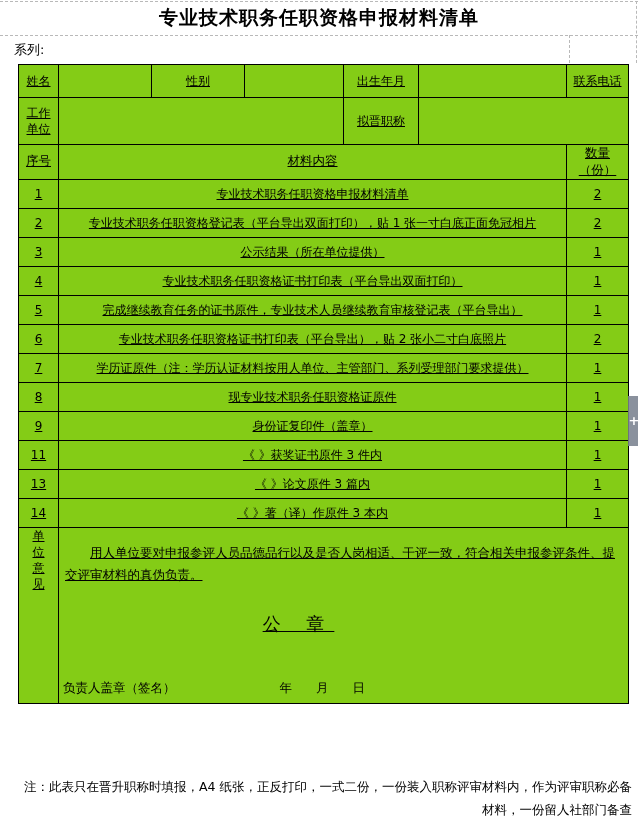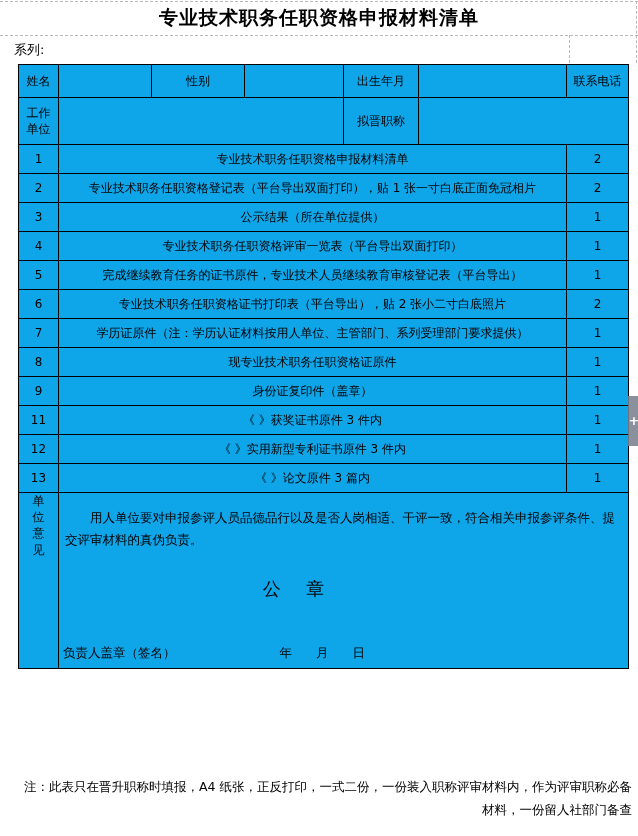--- a/index.html
+++ b/index.html
@@ -67,21 +67,22 @@
   }
 
   
   table.form {
     position: absolute;
     left: 18px;
     top: 64px;
     border-collapse: collapse;
     width: 610px;
     table-layout: fixed;
-    background: #0ea5e9;
+    background: #84cc16;
+    text-decoration: underline;
   }
   table.form td {
     border: 1px solid #000;
     font-size: 12px;
     color: #000;
     padding: 0 2px;
     text-align: center;
     vertical-align: middle;
     line-height: 1.35;
   }
@@ -222,39 +223,44 @@
   <tr class="r-unit">
     <td class="vstack">
       <div>工作</div>
       <div>单位</div>
     </td>
     <td class="blank" colspan="4"></td>
     <td class="lbl">拟晋职称</td>
     <td class="blank" colspan="2"></td>
   </tr>
 
+  <tr class="r-head">
+    <td>序号</td>
+    <td colspan="6">材料内容</td>
+    <td>数量（份）</td>
+  </tr>
 
   <tr class="r-item">
     <td class="num">1</td>
     <td class="content" colspan="6">专业技术职务任职资格申报材料清单</td>
     <td class="qty">2</td>
   </tr>
   <tr class="r-item">
     <td class="num">2</td>
     <td class="content" colspan="6">专业技术职务任职资格登记表（平台导出双面打印），贴 1 张一寸白底正面免冠相片</td>
     <td class="qty">2</td>
   </tr>
   <tr class="r-item">
     <td class="num">3</td>
     <td class="content" colspan="6">公示结果（所在单位提供）</td>
     <td class="qty">1</td>
   </tr>
   <tr class="r-item">
     <td class="num">4</td>
-    <td class="content" colspan="6">专业技术职务任职资格评审一览表（平台导出双面打印）</td>
+    <td class="content" colspan="6">专业技术职务任职资格证书打印表（平台导出双面打印）</td>
     <td class="qty">1</td>
   </tr>
   <tr class="r-item">
     <td class="num">5</td>
     <td class="content" colspan="6">完成继续教育任务的证书原件，专业技术人员继续教育审核登记表（平台导出）</td>
     <td class="qty">1</td>
   </tr>
   <tr class="r-item">
     <td class="num">6</td>
     <td class="content" colspan="6">专业技术职务任职资格证书打印表（平台导出），贴 2 张小二寸白底照片</td>
@@ -274,27 +280,27 @@
     <td class="num">9</td>
     <td class="content" colspan="6">身份证复印件（盖章）</td>
     <td class="qty">1</td>
   </tr>
   <tr class="r-item">
     <td class="num">11</td>
     <td class="content" colspan="6">《 》获奖证书原件 3 件内</td>
     <td class="qty">1</td>
   </tr>
   <tr class="r-item">
-    <td class="num">12</td>
-    <td class="content" colspan="6">《 》实用新型专利证书原件 3 件内</td>
-    <td class="qty">1</td>
-  </tr>
-  <tr class="r-item">
     <td class="num">13</td>
     <td class="content" colspan="6">《 》论文原件 3 篇内</td>
+    <td class="qty">1</td>
+  </tr>
+  <tr class="r-item">
+    <td class="num">14</td>
+    <td class="content" colspan="6">《 》著（译）作原件 3 本内</td>
     <td class="qty">1</td>
   </tr>
 
   <tr class="r-opinion">
     <td class="opinion-label">
       <div>单</div>
       <div>位</div>
       <div>意</div>
       <div>见</div>
     </td>

